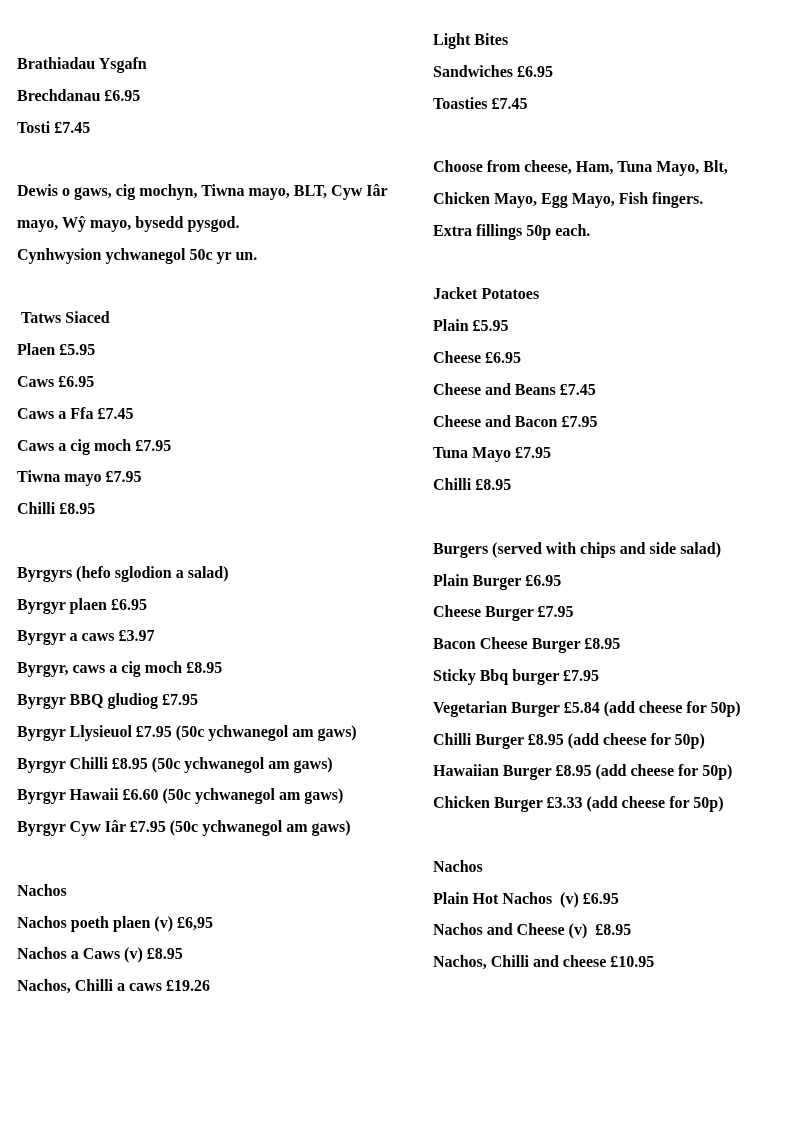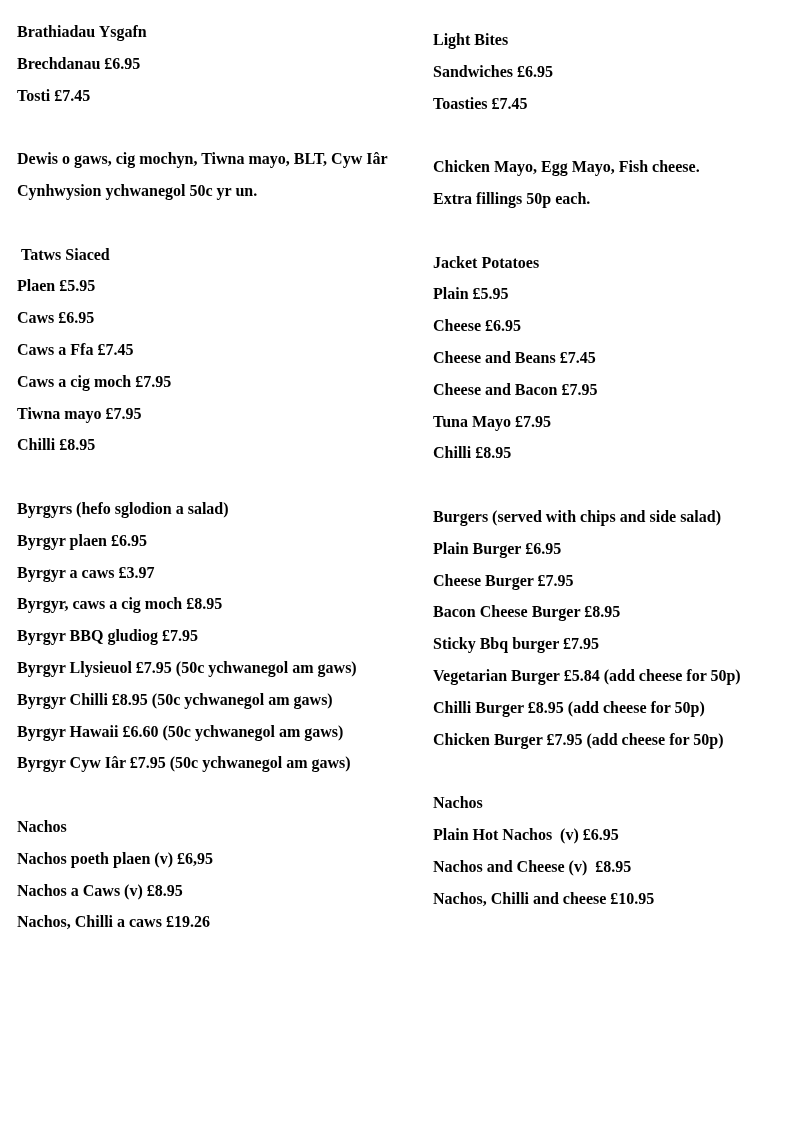--- a/index.html
+++ b/index.html
@@ -5,21 +5,21 @@
   * { margin: 0; padding: 0; box-sizing: border-box; }
   html, body { background: #ffffff; }
   body {
     width: 794px; height: 1123px;
     font-family: "Liberation Serif", "DejaVu Serif", serif;
     font-size: 16px; color: #000000;
     overflow: hidden;
   }
   .page { display: flex; width: 794px; height: 1123px; background: #ffffff; }
   .col { width: 397px; }
-  .col-welsh   { padding: 16px 6px 0 17px; }
+  .col-welsh   { padding: 16px 6px 0 17px; margin-top: 32px; }
   .col-english { padding: 24px 6px 0 36px; }
   .line {
     display: block;
     line-height: 31.8px;
     font-size: 16px;
     font-weight: bold;
     white-space: pre-wrap;
   }
   .heading { font-weight: bold; }
   section + section { margin-top: 31.8px; }
@@ -31,20 +31,21 @@
 <div class="page">
 
   <div class="col col-welsh">
 
     <section>
       <h2 class="line heading">Brathiadau Ysgafn</h2>
       <p class="line">Brechdanau £6.95</p>
       <p class="line">Tosti £7.45</p>
       <div class="desc">
         <p class="line">Dewis o gaws, cig mochyn, Tiwna mayo, BLT, Cyw Iâr</p>
+        <p class="line">mayo, Wŷ mayo, bysedd pysgod.</p>
         <p class="line">Cynhwysion ychwanegol 50c yr un.</p>
       </div>
     </section>
 
     <section>
       <h2 class="line heading"> Tatws Siaced</h2>
       <p class="line">Plaen £5.95</p>
       <p class="line">Caws £6.95</p>
       <p class="line">Caws a Ffa £7.45</p>
       <p class="line">Caws a cig moch £7.95</p>
@@ -73,21 +74,22 @@
 
   </div>
 
   <div class="col col-english">
 
     <section>
       <h2 class="line heading">Light Bites</h2>
       <p class="line">Sandwiches £6.95</p>
       <p class="line">Toasties £7.45</p>
       <div class="desc">
-        <p class="line">Chicken Mayo, Egg Mayo, Fish cheese.</p>
+        <p class="line">Choose from cheese, Ham, Tuna Mayo, Blt,</p>
+        <p class="line">Chicken Mayo, Egg Mayo, Fish fingers.</p>
         <p class="line">Extra fillings 50p each.</p>
       </div>
     </section>
 
     <section>
       <h2 class="line heading">Jacket Potatoes</h2>
       <p class="line">Plain £5.95</p>
       <p class="line">Cheese £6.95</p>
       <p class="line">Cheese and Beans £7.45</p>
       <p class="line">Cheese and Bacon £7.95</p>
@@ -96,21 +98,22 @@
     </section>
 
     <section>
       <h2 class="line heading">Burgers (served with chips and side salad)</h2>
       <p class="line">Plain Burger £6.95</p>
       <p class="line">Cheese Burger £7.95</p>
       <p class="line">Bacon Cheese Burger £8.95</p>
       <p class="line">Sticky Bbq burger £7.95</p>
       <p class="line">Vegetarian Burger £5.84 (add cheese for 50p)</p>
       <p class="line">Chilli Burger £8.95 (add cheese for 50p)</p>
-      <p class="line">Chicken Burger £7.95 (add cheese for 50p)</p>
+      <p class="line">Hawaiian Burger £8.95 (add cheese for 50p)</p>
+      <p class="line">Chicken Burger £3.33 (add cheese for 50p)</p>
     </section>
 
     <section>
       <h2 class="line heading">Nachos</h2>
       <p class="line">Plain Hot Nachos  (v) £6.95</p>
       <p class="line">Nachos and Cheese (v)  £8.95</p>
       <p class="line">Nachos, Chilli and cheese £10.95</p>
     </section>
 
   </div>

